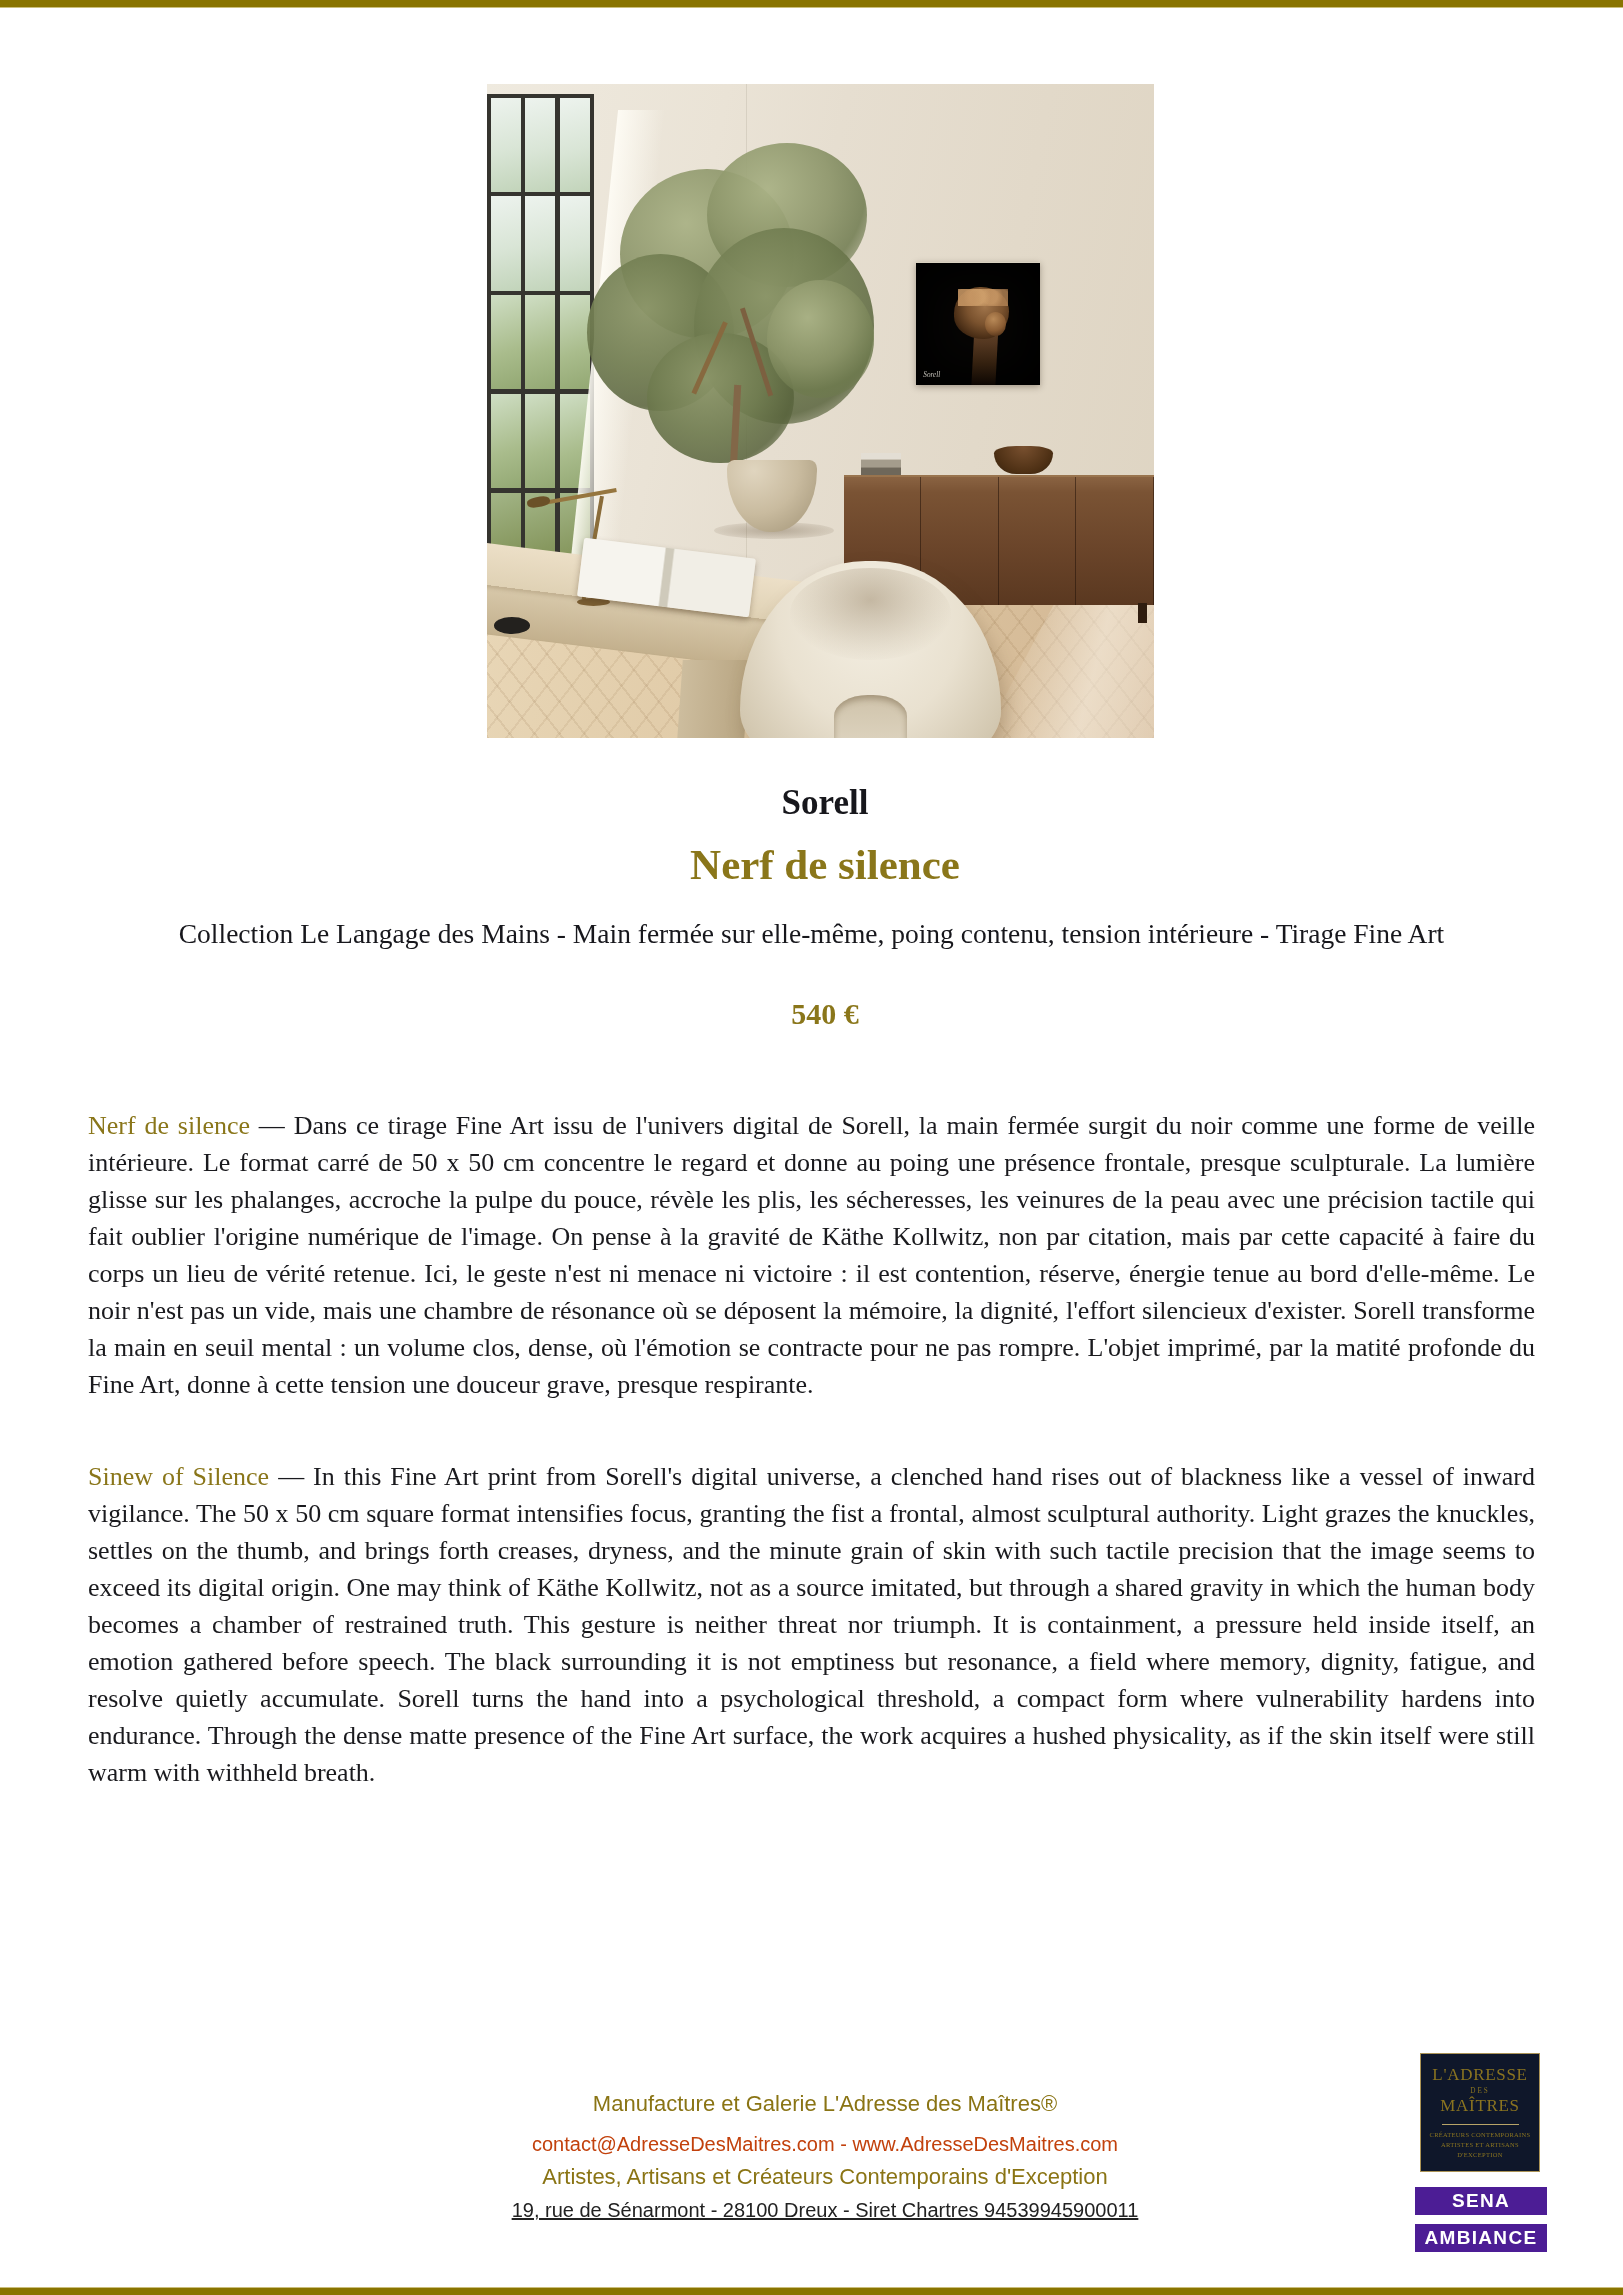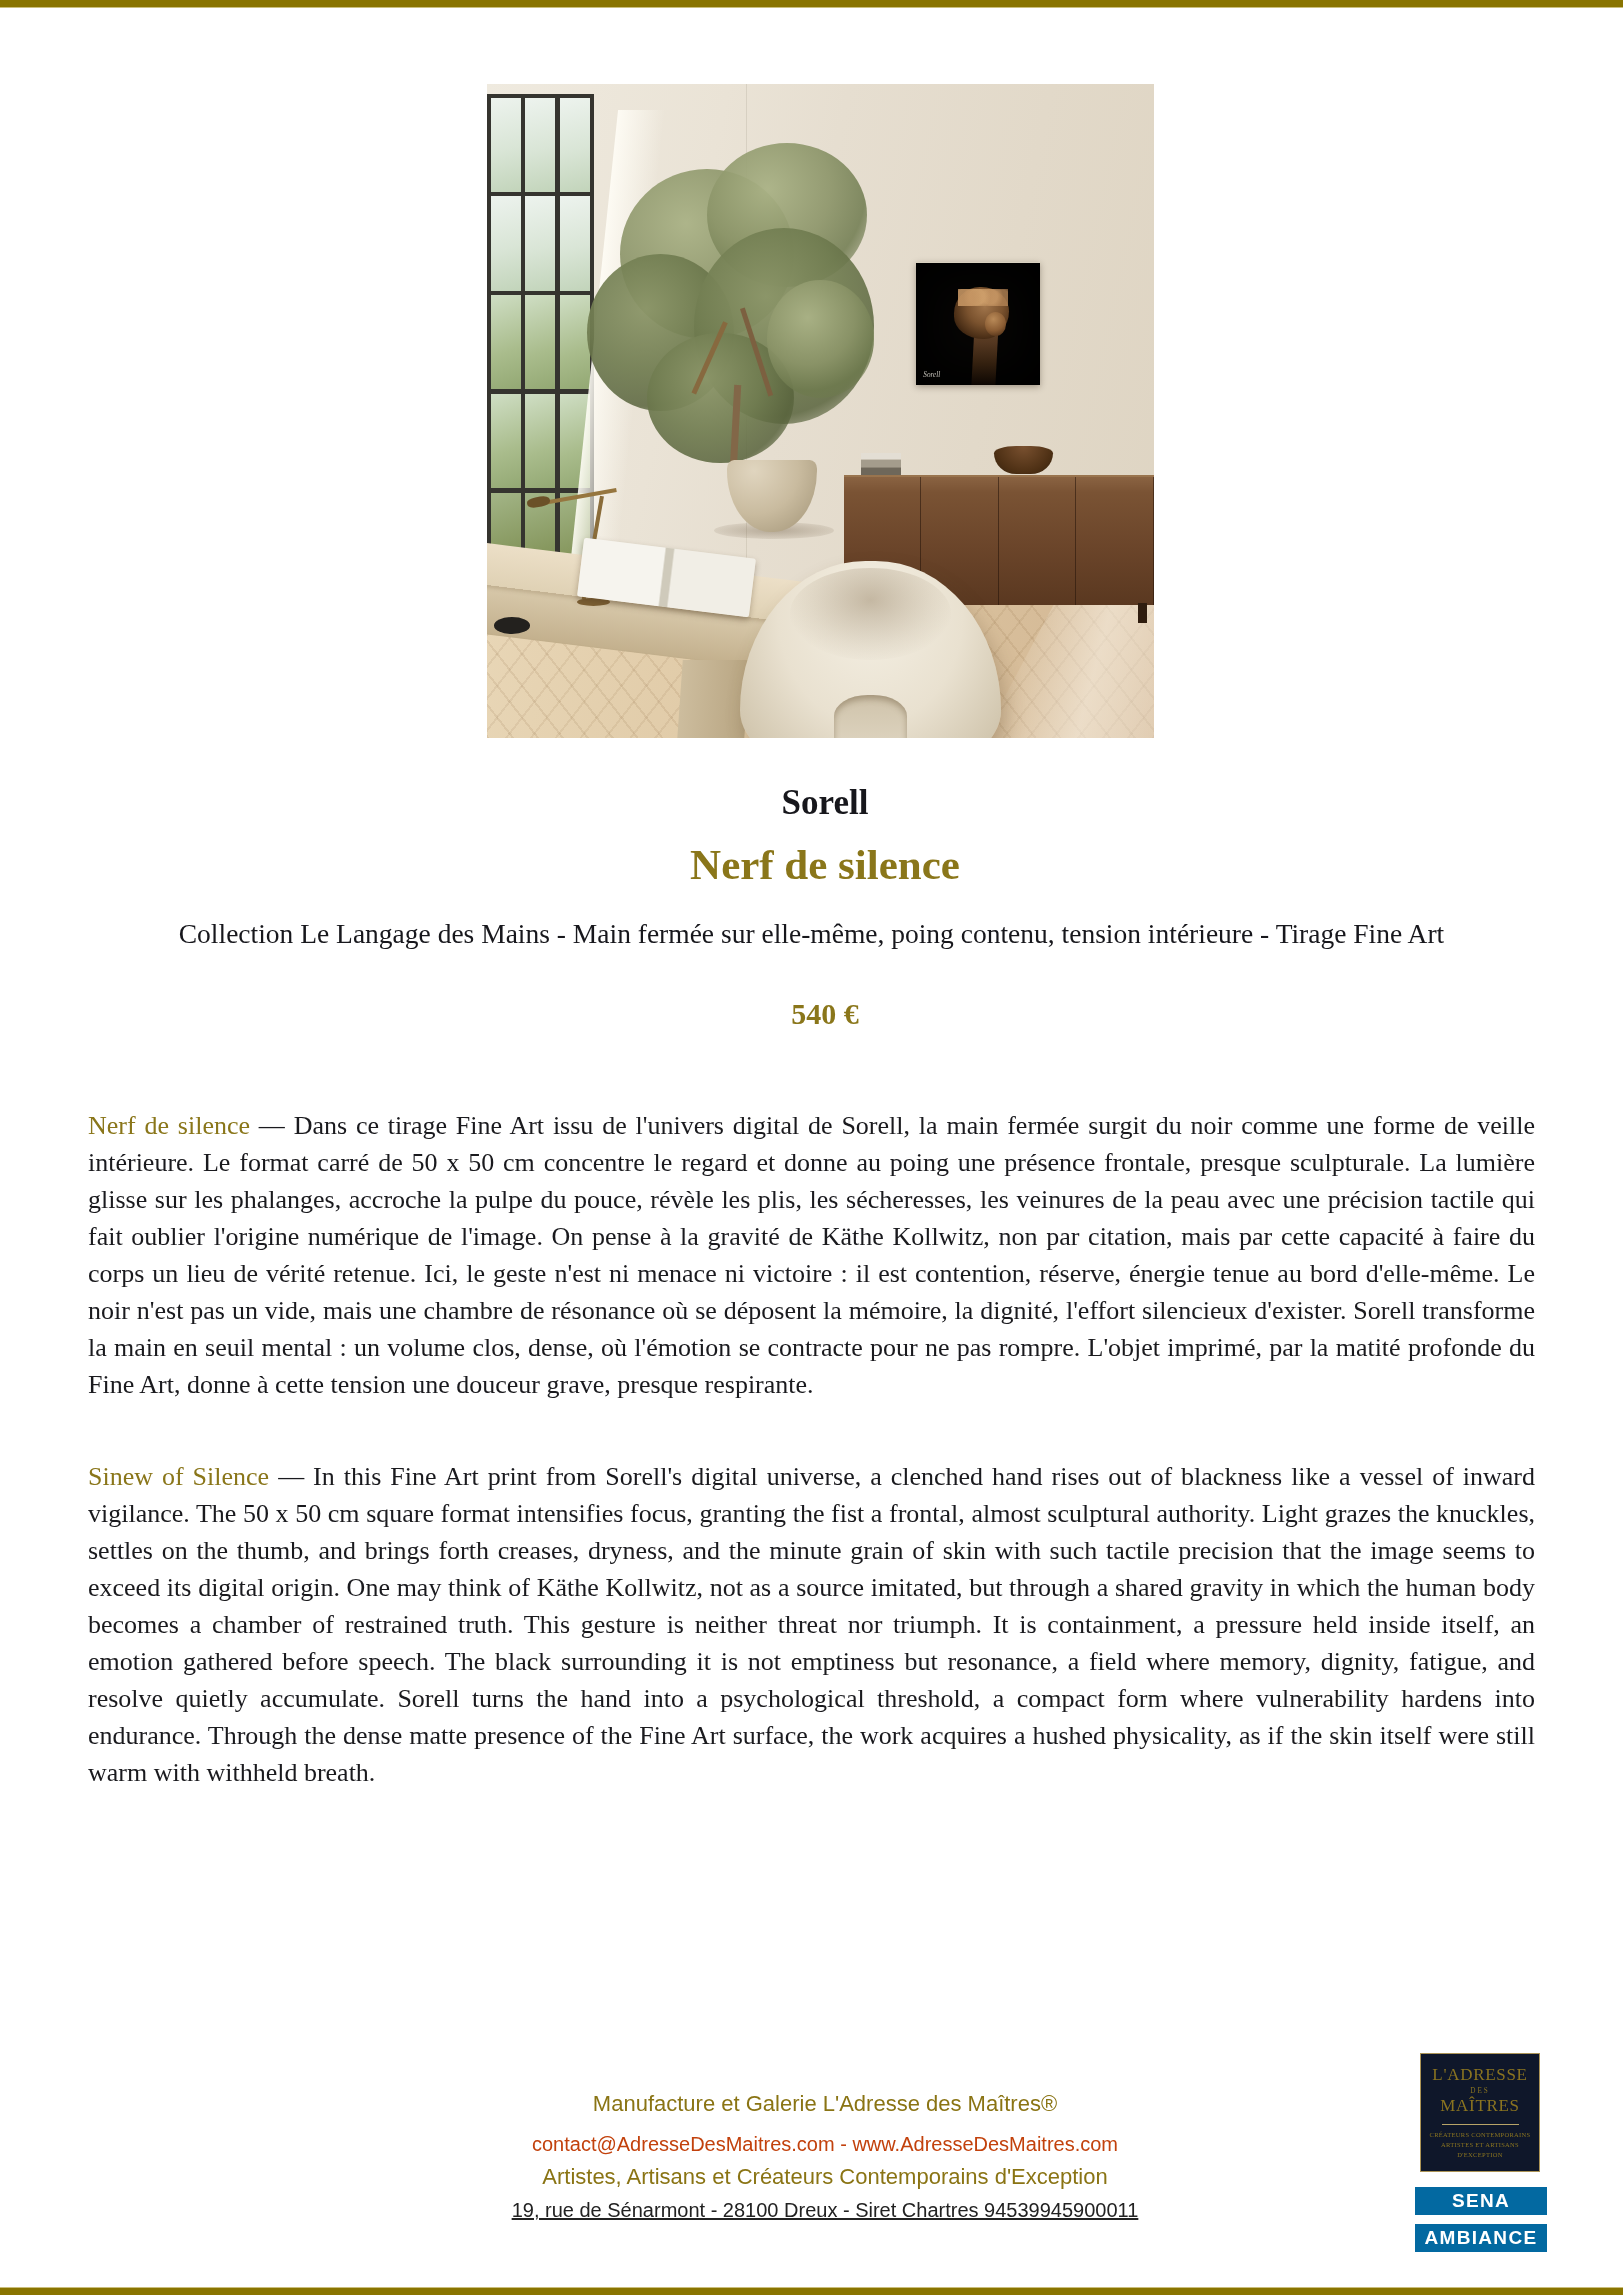--- a/index.html
+++ b/index.html
@@ -116,21 +116,21 @@
   
   .logo{position:absolute;left:1420px;top:2053px;width:120px;height:119px;box-sizing:border-box;
         border:1.3px solid #ab9355;background:#0f172a;text-align:center;color:#8a7420;
         font-family:"Liberation Serif",serif;}
   .logo .l1{margin-top:10.5px;font-size:17px;letter-spacing:0.7px;}
   .logo .l2{margin-top:2.6px;font-size:7.2px;letter-spacing:2px;}
   .logo .l3{margin-top:1.3px;font-size:17px;letter-spacing:0.7px;}
   .logo .ldiv{width:77px;height:0.7px;background:#b7a468;margin:7.2px auto 5.9px;}
   .logo .ls{font-size:6.5px;line-height:9.8px;letter-spacing:0.3px;}
 
-  .badge{position:absolute;left:1415px;width:132px;height:27.5px;background:#0369a1;color:#ffffff;
+  .badge{position:absolute;left:1415px;width:132px;height:27.5px;background:#4c1d95;color:#ffffff;
          font-family:"Liberation Sans",sans-serif;font-weight:bold;font-size:19px;letter-spacing:1.3px;
          display:flex;align-items:center;justify-content:center;}
   .badge.sena{top:2187px;}
   .badge.ambiance{top:2224px;}
 </style>
 </head>
 <body>
 
 <div class="page">
 

